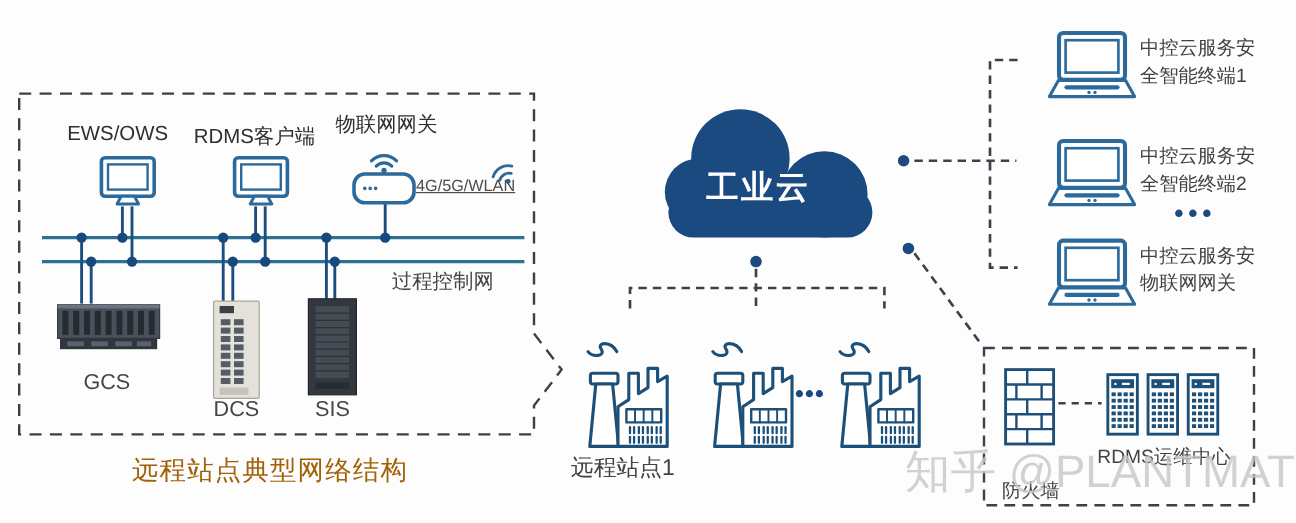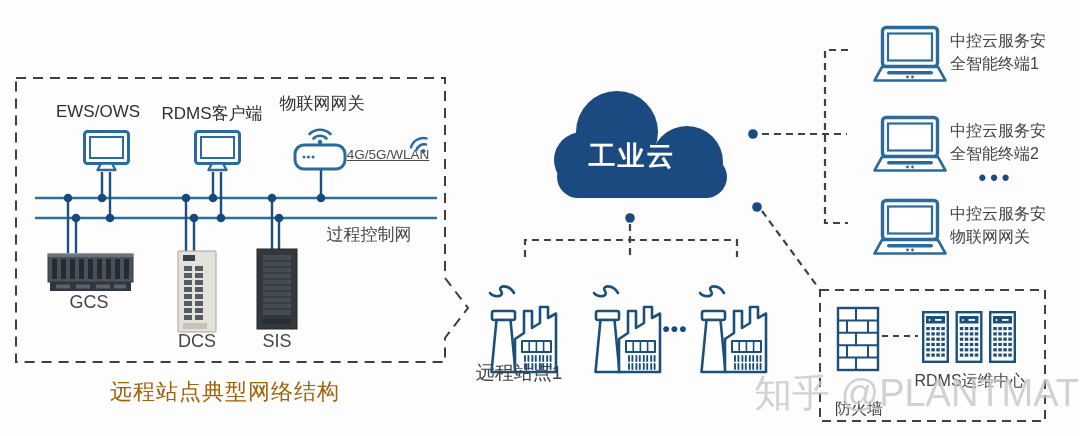--- a/index.html
+++ b/index.html
@@ -265,28 +265,28 @@
   <use href="#def-server" x="922" y="311"></use>
   <use href="#def-server" x="955.5" y="311"></use>
   <use href="#def-server" x="989" y="311"></use>
 </svg>
 
 <div class="label ws-label" style="left:48px;top:102px;width:100px;">EWS/OWS</div>
 <div class="label ws-label" style="left:156px;top:102px;width:112px;">RDMS客户端</div>
 <div class="label ws-label" style="left:270px;top:92px;width:104px;text-align:center;">物联网网关</div>
 <div class="label small-label" style="left:346px;top:147px;width:84px;text-decoration:underline;">4G/5G/WLAN</div>
 <div class="label bus-label" style="left:306px;top:223px;width:94px;margin-left:16px;">过程控制网</div>
-<div class="label cab-label" style="left:58px;top:292px;width:62px;text-align:center;">GCS</div>
+<div class="label cab-label" style="left:58px;top:308px;width:62px;text-align:center;">GCS</div>
 <div class="label cab-label" style="left:170px;top:331px;width:54px;">DCS</div>
 <div class="label cab-label" style="left:251px;top:331px;width:52px;">SIS</div>
 <div class="label caption" style="left:88px;top:377px;width:274px;">远程站点典型网络结构</div>
 
 <div class="label cloud-label" style="left:568px;top:138px;width:128px;">工业云</div>
 
-<div class="label site-label" style="left:462px;top:360px;width:114px;">远程站点1</div>
+<div class="label site-label" style="left:462px;top:377px;width:114px;">远程站点1</div>
 <div class="label dots" style="left:654px;top:317px;width:42px;font-size:21px;letter-spacing:1px;">•••</div>
 
 <div class="label term-label" style="left:950px;top:30px;width:118px;">
   <span style="display:block;">中控云服务安</span>
   <span style="display:block;">全智能终端1</span>
 </div>
 <div class="label term-label" style="left:950px;top:120px;width:118px;">
   <span style="display:block;">中控云服务安</span>
   <span style="display:block;">全智能终端2</span>
 </div>

